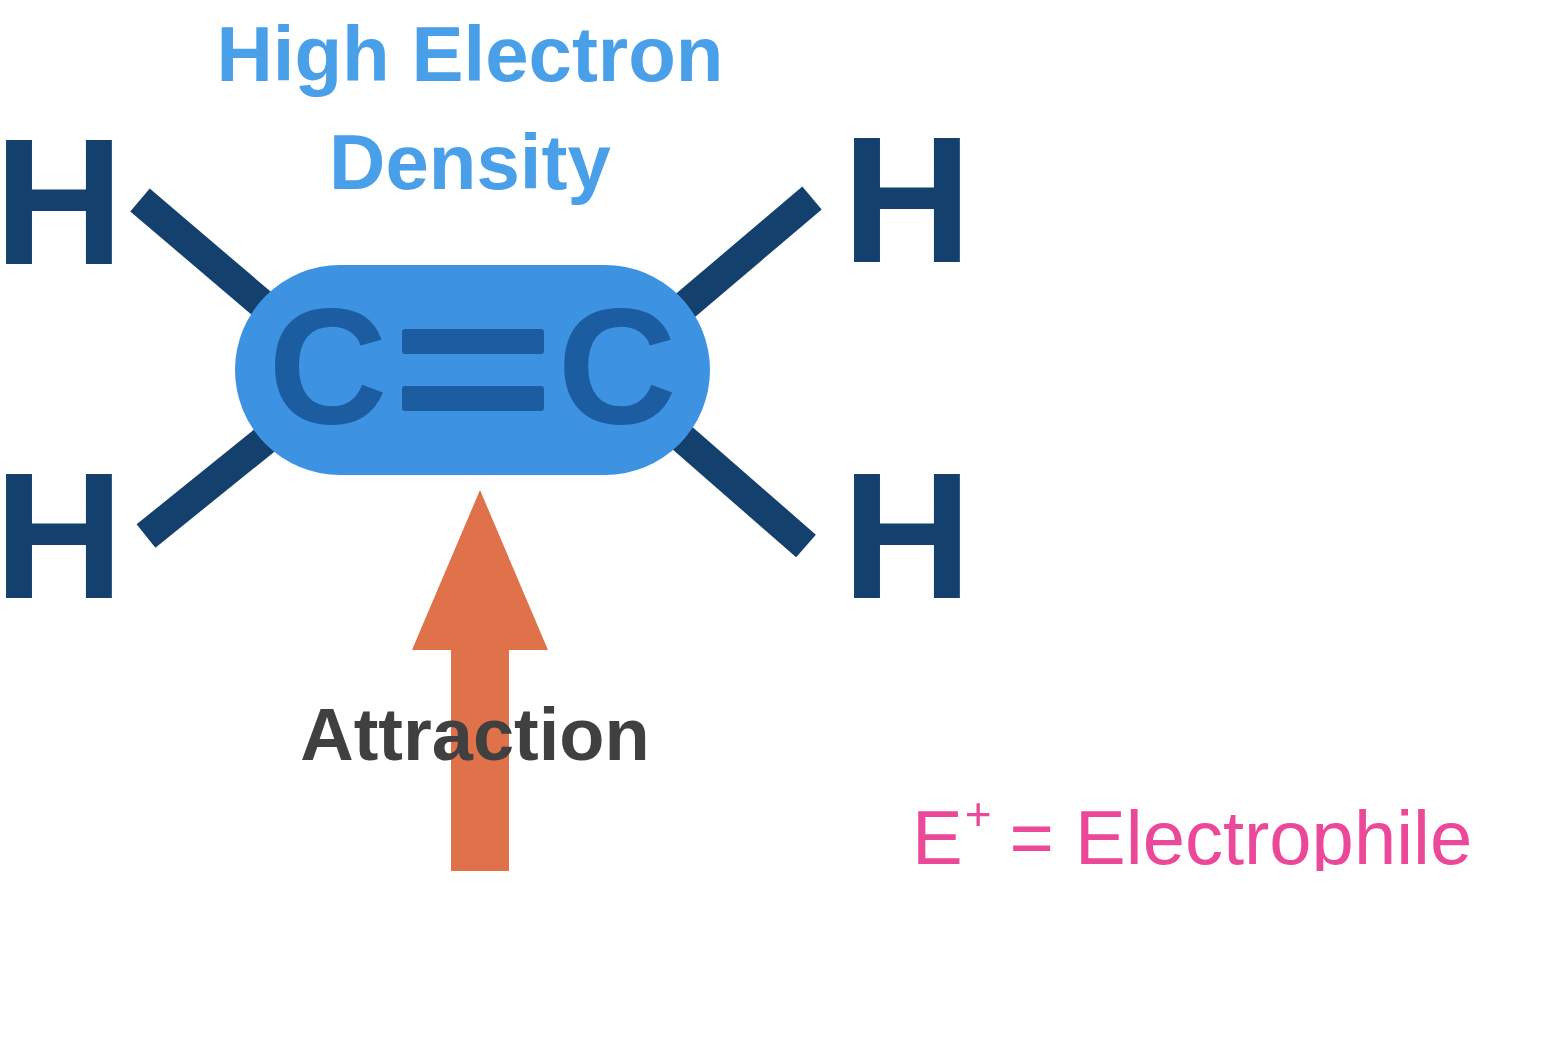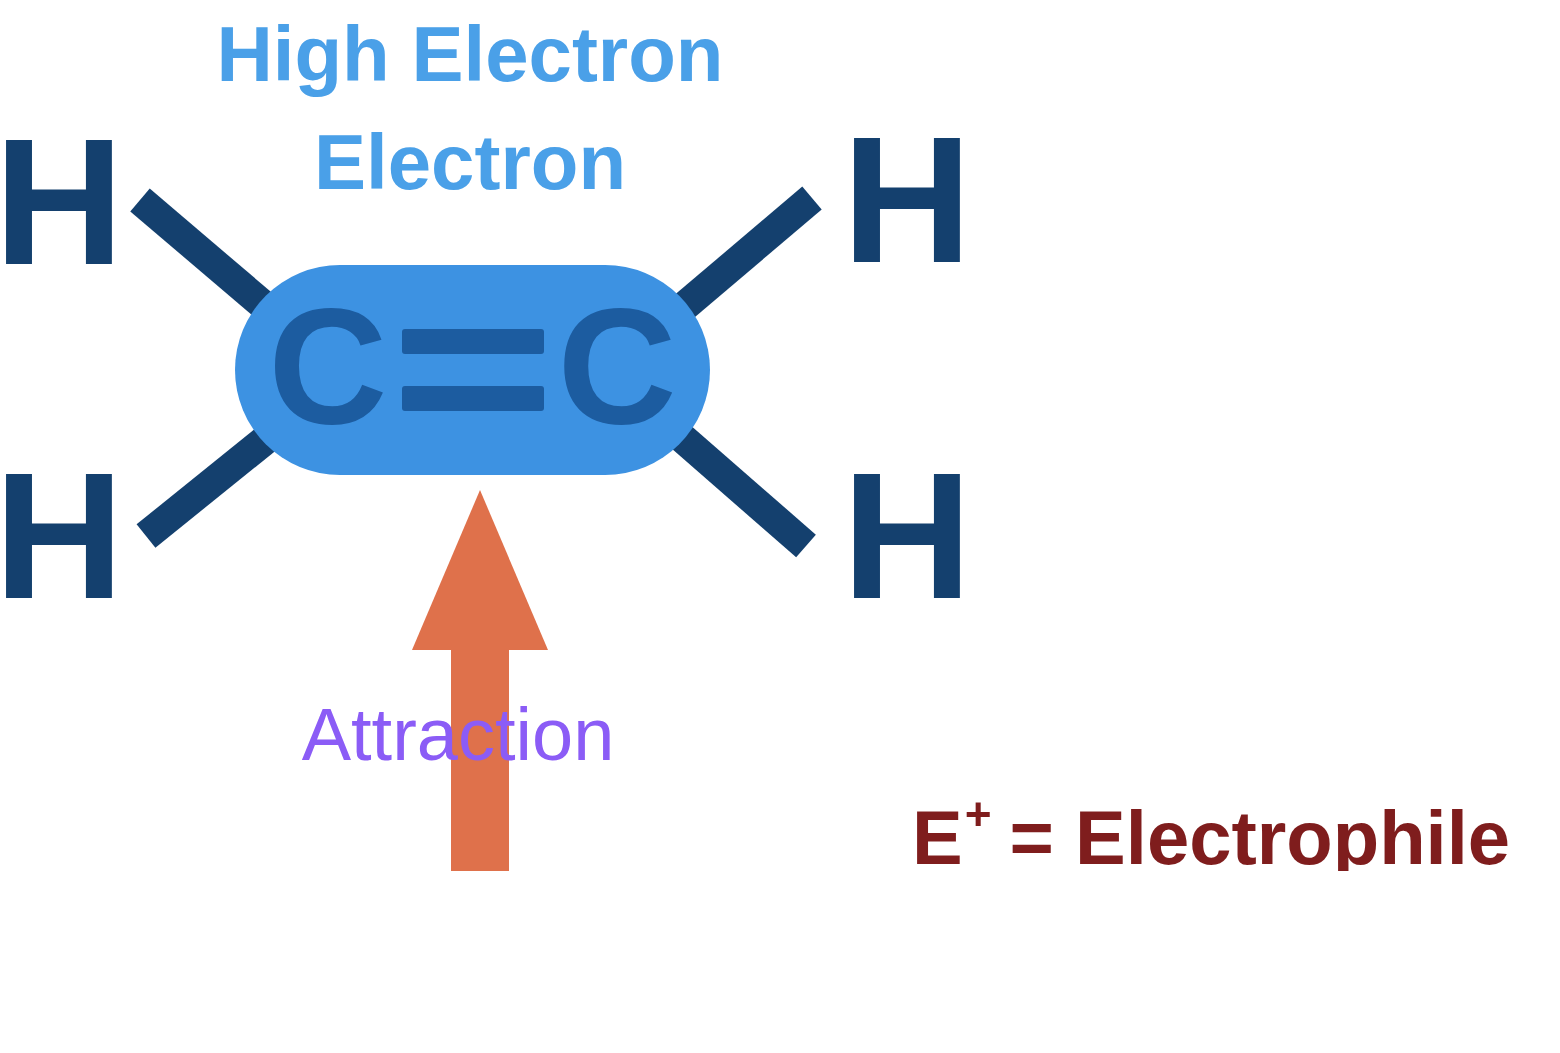--- a/index.html
+++ b/index.html
@@ -80,27 +80,27 @@
   }
   .dbl-bond i {
     display: block;
     height: 25px;
     background: #1C5CA0;
     border-radius: 3px;
   }
 
   
   .attraction-label {
-    left: 163px;
+    left: 180px;
     top: 698px;
     width: 590px;
     text-align: center;
-    color: #8b5cf6;
+    color: #404040;
     font-size: 74px;
-    font-weight: normal;
+    font-weight: bold;
     line-height: 1;
     z-index: 3;
   }
 
   
   .e-symbol {
     left: 420px;
     top: 892px;
     color: #34A75C;
     font-weight: bold;
@@ -113,22 +113,22 @@
     font-size: 88px;
     position: relative;
     top: -92px;
     left: 2px;
   }
 
   
   .legend {
     left: 912px;
     top: 800px;
-    color: #7f1d1d;
-    font-weight: bold;
+    color: #ec4899;
+    font-weight: normal;
     line-height: 1;
     z-index: 3;
     white-space: nowrap;
   }
   .legend .lg-symbol { font-size: 76px; }
   .legend .lg-charge {
     font-size: 46px;
     position: relative;
     top: -34px;
     left: 2px;
@@ -150,21 +150,21 @@
     <line x1="680" y1="436" x2="806" y2="546" stroke="#14406E" stroke-width="30"></line>
   </svg>
 
   <svg class="abs layer-svg" viewBox="0 0 1560 1053" xmlns="http://www.w3.org/2000/svg">
     <polygon points="480,490 412,650 548,650" fill="#DF714B"></polygon>
     <rect x="451" y="645" width="58" height="252" fill="#DF714B"></rect>
   </svg>
 
   <div class="abs hed-label">
     <div>High Electron</div>
-    <div>Electron</div>
+    <div>Density</div>
   </div>
 
   <div class="abs hydrogen h-tl">H</div>
   <div class="abs hydrogen h-tr">H</div>
   <div class="abs hydrogen h-bl">H</div>
   <div class="abs hydrogen h-br">H</div>
 
   <div class="abs pill">
     <span class="carbon">C</span>
     <span class="dbl-bond">

